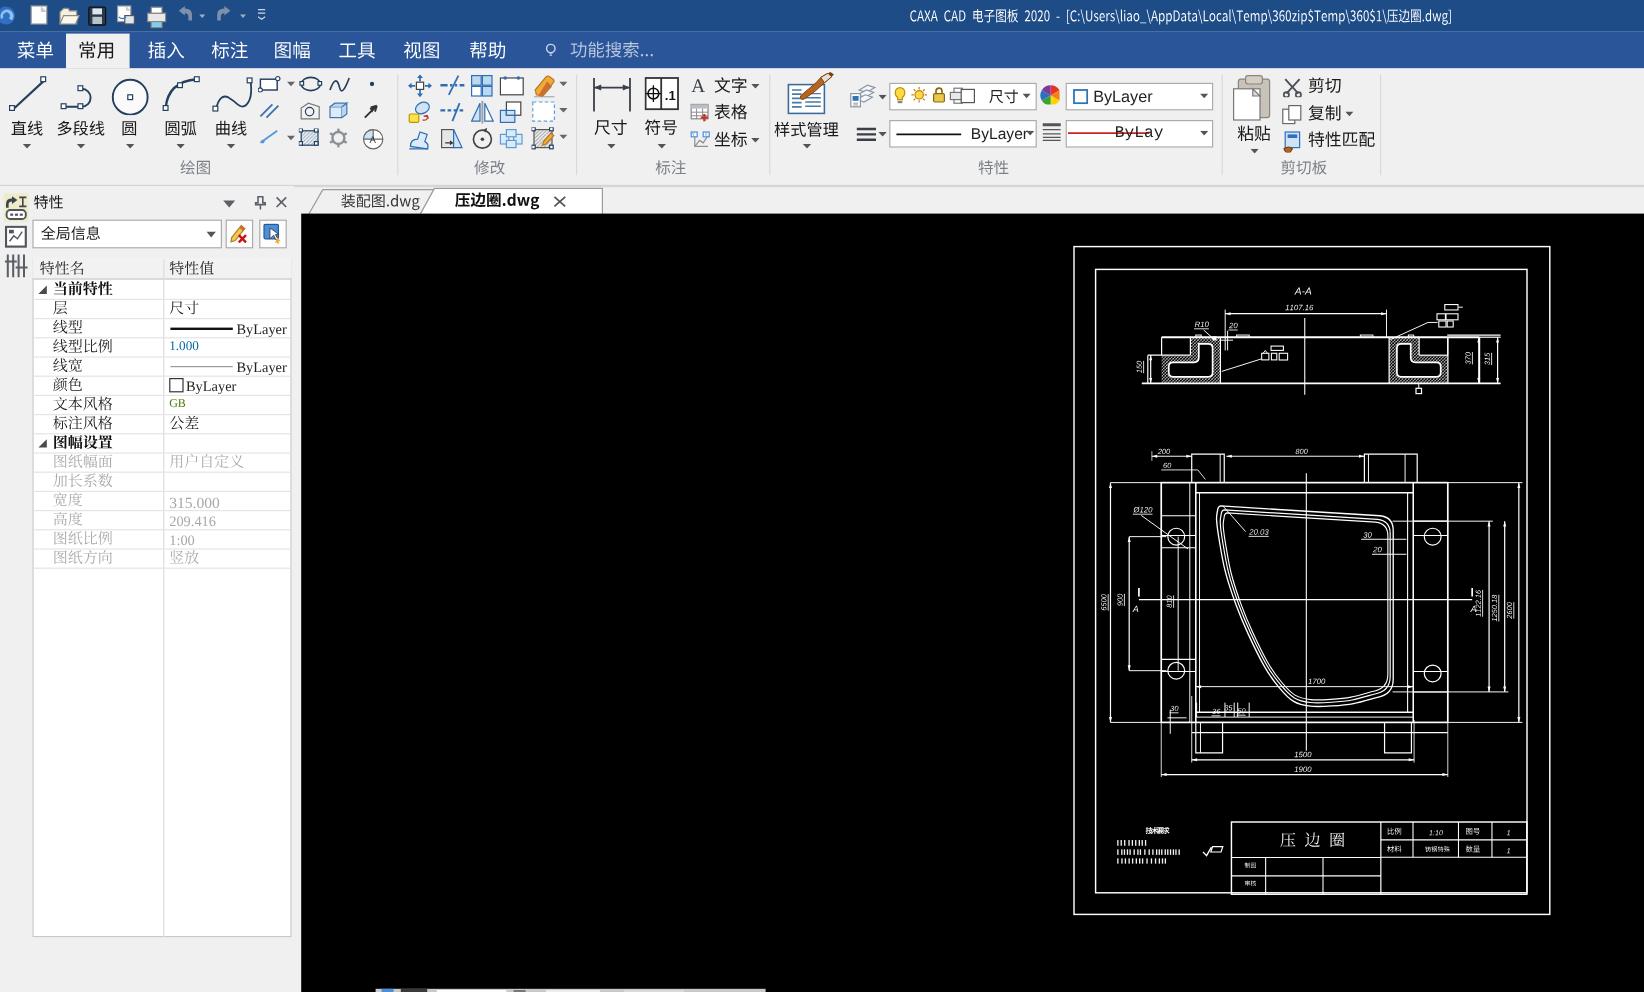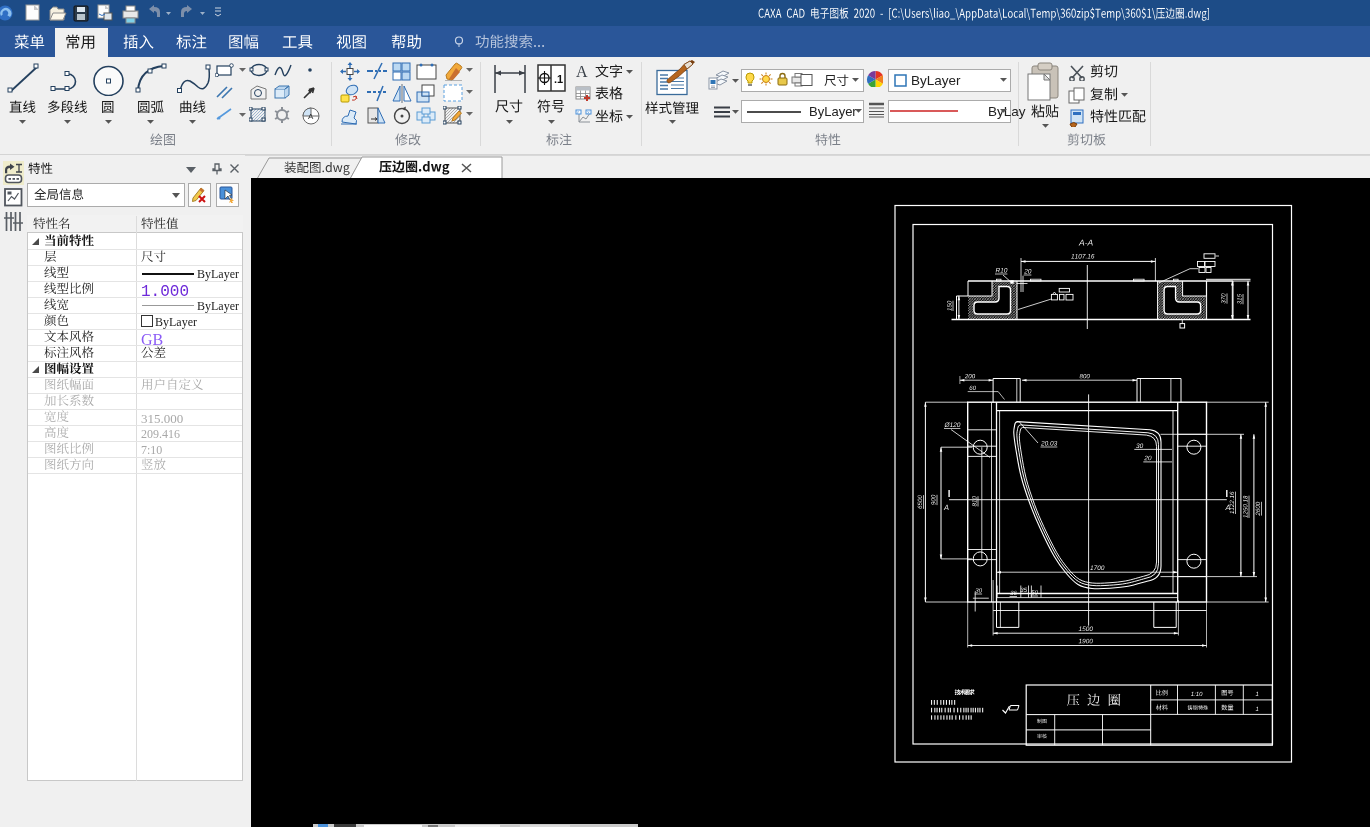--- a/index.html
+++ b/index.html
@@ -562,21 +562,21 @@
     <path d="M0,0 L7,0 L3.5,3.8500000000000005 Z" fill="#555"></path>
   </svg>
 <svg style="position:absolute;left:866.5px;top:102px;" width="17" height="17">
     <path d="M2,2 h15 M2,6 h15 M2,9.5 h15 M2,12.5 h15 M2,15 h15" stroke="#555" stroke-width="1"></path>
     <path d="M2,2 h15" stroke="#555" stroke-width="2.5"></path>
   </svg>
 <div style="position:absolute;left:887.5px;top:100px;width:123px;height:23px;background:#fff;border:1px solid #ababab"></div>
 <svg style="position:absolute;left:890px;top:109px;" width="68" height="4">
     <line x1="0" y1="2" x2="68" y2="2" stroke="#cc2222" stroke-width="1.5"></line>
   </svg>
-<div style="position:absolute;left:988px;top:103.5px;font-size:13.5px;color:#222;font-family:Liberation Sans, sans-serif">ByLay</div>
+<div style="position:absolute;left:929px;top:103.5px;font-size:13.5px;color:#222;font-family:Liberation Mono, monospace">ByLay</div>
 <svg style="position:absolute;left:1000px;top:109px" width="7" height="4">
     <path d="M0,0 L7,0 L3.5,3.8500000000000005 Z" fill="#555"></path>
   </svg>
 <svg style="position:absolute;left:1026px;top:62px;" width="38" height="40">
     <rect x="6" y="4" width="26" height="32" rx="2" fill="#c9c2b8" stroke="#8a857d"></rect>
     <rect x="12" y="1" width="14" height="7" rx="2" fill="#d5cec4" stroke="#8a857d"></rect>
     <rect x="2" y="12" width="22" height="26" fill="#fff" stroke="#777"></rect>
     <path d="M18,12 l6,6 h-6 z" fill="#ddd" stroke="#777"></path>
   </svg>
 <svg style="position:absolute;left:1031.0px;top:104px" width="30" height="20" fill="#1a1a1a">
@@ -715,21 +715,21 @@
   </svg>
 <div style="position:absolute;left:142px;top:273px;width:52px;height:1.5px;background:#111"></div>
 <div style="position:absolute;left:197px;top:266.5px;font-size:12px;color:#222;font-family:Liberation Serif">ByLayer</div>
 <div style="position:absolute;left:28px;top:296.5px;width:214px;height:1px;background:#e4e4e4"></div>
 <svg style="position:absolute;left:44px;top:282px" width="52" height="18" fill="#222">
     <path transform="translate(0.0,11.0) scale(0.0125,-0.0125)" d="M42 73 85 -15C95 -12 103 -3 107 10C245 67 349 119 424 159L420 173C270 128 113 87 42 73ZM666 814 656 805C698 774 751 718 767 674C838 634 881 774 666 814ZM318 787 222 831C194 751 118 600 57 536C50 532 31 528 31 528L67 438C74 441 82 448 88 458C139 469 189 482 230 493C177 417 115 340 63 295C55 289 34 285 34 285L73 196C80 198 88 204 94 214C213 247 321 285 381 305L379 320C276 306 173 293 104 286C209 376 325 508 385 599C405 595 418 603 423 612L333 664C315 627 287 578 253 527L89 523C159 593 238 697 281 772C301 769 313 777 318 787ZM646 826 540 838C540 746 543 658 551 575L406 557L417 529L554 546C561 486 569 429 582 375L385 346L396 319L588 346C605 281 626 221 653 168C553 76 437 10 310 -44L317 -62C454 -20 576 36 682 116C722 53 773 1 837 -39C887 -72 948 -97 971 -65C979 -54 976 -39 945 -3L961 148L948 151C936 108 916 59 904 34C896 15 888 15 869 27C813 59 769 104 734 159C782 201 827 248 868 303C892 299 902 302 910 312L815 365C781 309 743 260 702 216C681 259 665 305 652 355L945 397C958 399 967 407 968 418C931 444 870 477 870 477L830 411L646 384C633 438 625 495 620 554L905 589C916 590 926 597 928 609C891 635 830 670 830 670L788 604L617 583C612 653 610 726 611 799C636 803 645 813 646 826Z"></path>
     <path transform="translate(12.5,11.0) scale(0.0125,-0.0125)" d="M626 787V412H638C661 412 689 425 689 433V750C713 754 722 762 724 776ZM843 833V377C843 364 839 359 823 359C807 359 725 365 725 365V349C761 344 782 337 795 326C806 315 810 299 813 279C896 288 906 319 906 372V796C929 800 939 808 941 823ZM371 743V574H245L247 626V743ZM45 574 53 546H181C171 458 137 368 37 291L49 278C188 349 230 451 242 546H371V292H381C413 292 434 306 434 311V546H565C578 546 588 551 591 562C560 591 509 633 509 633L464 574H434V743H549C563 743 572 748 575 759C544 787 493 826 493 826L450 771H72L80 743H185V625L183 574ZM44 -24 53 -52H929C944 -52 954 -47 957 -36C921 -5 865 39 865 39L815 -24H532V162H844C858 162 868 167 871 177C837 209 782 251 782 251L735 191H532V286C557 290 567 300 569 313L466 324V191H141L149 162H466V-24Z"></path>
     <path transform="translate(25.0,11.0) scale(0.0125,-0.0125)" d="M410 546 361 481H222V784C249 788 261 798 264 815L158 826V50C158 30 152 24 120 2L171 -66C177 -61 185 -53 189 -40C315 20 430 81 499 115L494 131C392 95 292 60 222 37V451H472C486 451 496 456 498 467C465 500 410 546 410 546ZM650 813 550 825V46C550 -15 574 -36 657 -36H764C926 -36 964 -25 964 7C964 21 958 28 933 38L930 205H917C905 134 891 61 883 44C878 34 872 31 861 29C846 27 812 26 765 26H666C623 26 614 37 614 63V392C701 429 806 488 899 554C918 544 929 546 938 554L860 631C782 552 689 473 614 419V786C639 790 648 800 650 813Z"></path>
     <path transform="translate(37.5,11.0) scale(0.0125,-0.0125)" d="M670 712V133H682C704 133 731 147 731 155V676C755 679 763 688 766 701ZM849 829V23C849 7 843 1 824 1C802 1 693 9 693 9V-7C741 -13 767 -20 783 -31C798 -43 804 -59 807 -79C901 -69 911 -35 911 17V791C935 794 945 804 948 818ZM280 758 288 729H389C366 557 318 393 226 264L240 252C283 298 319 348 349 401C383 366 419 321 431 284C492 243 543 358 360 422C381 462 398 504 413 547H543C514 312 439 85 250 -59L262 -73C499 70 572 303 607 538C628 540 637 543 645 552L574 616L536 576H422C437 625 448 676 456 729H650C664 729 675 734 677 745C643 774 591 817 591 817L545 758ZM199 838C162 657 97 467 31 343L45 334C79 376 110 425 139 479V-78H150C173 -78 200 -62 201 -57V540C218 542 228 549 231 558L185 574C215 642 241 715 262 788C284 788 296 796 299 809Z"></path>
   </svg>
-<div style="position:absolute;left:141px;top:282.5px;font-size:16px;color:#6d28d9;font-family:Liberation Mono, monospace">1.000</div>
+<div style="position:absolute;left:141px;top:282.5px;font-size:11px;color:#0369a1;font-family:Liberation Serif, serif">1.000</div>
 <div style="position:absolute;left:28px;top:312.5px;width:214px;height:1px;background:#e4e4e4"></div>
 <svg style="position:absolute;left:44px;top:298px" width="27" height="18" fill="#222">
     <path transform="translate(0.0,11.0) scale(0.0125,-0.0125)" d="M42 73 85 -15C95 -12 103 -3 107 10C245 67 349 119 424 159L420 173C270 128 113 87 42 73ZM666 814 656 805C698 774 751 718 767 674C838 634 881 774 666 814ZM318 787 222 831C194 751 118 600 57 536C50 532 31 528 31 528L67 438C74 441 82 448 88 458C139 469 189 482 230 493C177 417 115 340 63 295C55 289 34 285 34 285L73 196C80 198 88 204 94 214C213 247 321 285 381 305L379 320C276 306 173 293 104 286C209 376 325 508 385 599C405 595 418 603 423 612L333 664C315 627 287 578 253 527L89 523C159 593 238 697 281 772C301 769 313 777 318 787ZM646 826 540 838C540 746 543 658 551 575L406 557L417 529L554 546C561 486 569 429 582 375L385 346L396 319L588 346C605 281 626 221 653 168C553 76 437 10 310 -44L317 -62C454 -20 576 36 682 116C722 53 773 1 837 -39C887 -72 948 -97 971 -65C979 -54 976 -39 945 -3L961 148L948 151C936 108 916 59 904 34C896 15 888 15 869 27C813 59 769 104 734 159C782 201 827 248 868 303C892 299 902 302 910 312L815 365C781 309 743 260 702 216C681 259 665 305 652 355L945 397C958 399 967 407 968 418C931 444 870 477 870 477L830 411L646 384C633 438 625 495 620 554L905 589C916 590 926 597 928 609C891 635 830 670 830 670L788 604L617 583C612 653 610 726 611 799C636 803 645 813 646 826Z"></path>
     <path transform="translate(12.5,11.0) scale(0.0125,-0.0125)" d="M602 218 513 229V10C513 -38 528 -51 609 -51H730C899 -51 930 -41 930 -11C930 0 924 8 902 15L899 121H888C877 73 867 32 859 18C855 9 851 7 839 6C824 5 784 5 732 5H618C576 5 572 8 572 22V195C591 197 601 207 602 218ZM548 335 449 345C444 190 431 46 54 -62L64 -80C484 19 502 168 516 310C537 313 546 323 548 335ZM211 440V107H221C254 107 274 122 274 127V382H709V116H719C750 116 775 130 775 135V374C794 378 804 384 810 391L739 447L706 408H286ZM417 843 408 835C440 809 472 762 478 722C547 674 606 812 417 843ZM815 602 769 544H667V618C693 622 703 631 705 645L607 656V544H382V622C407 626 417 635 419 649L321 659V544H97L105 514H321V433H333C356 433 382 445 382 452V514H607V429H619C642 429 667 441 667 448V514H875C889 514 900 519 902 530C869 561 815 602 815 602ZM154 767H136C140 713 112 658 80 637C59 624 47 604 56 583C68 560 102 562 124 579C145 596 164 629 166 677H842C836 651 828 621 822 602L836 594C862 611 897 642 917 666C935 667 947 669 954 675L878 749L837 706H166C164 725 161 745 154 767Z"></path>
   </svg>
 <div style="position:absolute;left:142px;top:305px;width:52px;height:1px;background:#999"></div>
 <div style="position:absolute;left:197px;top:298.5px;font-size:12px;color:#222;font-family:Liberation Serif">ByLayer</div>
 <div style="position:absolute;left:28px;top:328.5px;width:214px;height:1px;background:#e4e4e4"></div>
 <svg style="position:absolute;left:44px;top:314px" width="27" height="18" fill="#222">
     <path transform="translate(0.0,11.0) scale(0.0125,-0.0125)" d="M775 497 684 522C682 192 681 48 428 -56L439 -75C732 20 730 178 739 478C761 477 771 487 775 497ZM730 158 718 149C783 97 868 6 892 -64C967 -110 1003 54 730 158ZM149 669 137 663C164 629 197 571 204 528C257 483 313 594 149 669ZM223 852 212 844C245 817 280 765 285 723C344 679 398 804 223 852ZM431 419 354 460C312 392 249 333 182 292L195 274C271 304 347 353 398 410C417 407 426 410 431 419ZM518 159 432 203C351 81 245 3 112 -50L121 -69C268 -28 387 39 481 150C504 146 513 149 518 159ZM482 297 400 340C343 252 262 183 171 135L182 116C286 154 380 213 446 289C468 285 477 288 482 297ZM453 762 411 708H60L68 679H505C519 679 529 684 532 695C501 724 453 762 453 762ZM875 823 827 763H507L515 733H676C673 687 668 632 663 595H600L536 625V149H546C571 149 595 163 595 169V565H834V158H843C863 158 892 172 893 178V558C910 561 925 568 931 575L858 631L825 595H692C713 632 735 686 752 733H937C951 733 960 738 963 749C930 781 875 823 875 823ZM453 554 414 505H347C376 538 407 584 431 627C452 625 464 634 468 644L381 675C364 614 341 549 320 505H167L96 537V357C96 218 93 60 24 -73L39 -85C149 46 155 232 155 357V476H500C514 476 523 481 525 492C498 518 453 554 453 554Z"></path>
@@ -737,21 +737,21 @@
   </svg>
 <div style="position:absolute;left:141px;top:315px;width:12px;height:12px;background:#fff;border:1px solid #333"></div>
 <div style="position:absolute;left:155px;top:314.5px;font-size:12px;color:#222;font-family:Liberation Serif">ByLayer</div>
 <div style="position:absolute;left:28px;top:344.5px;width:214px;height:1px;background:#e4e4e4"></div>
 <svg style="position:absolute;left:44px;top:330px" width="52" height="18" fill="#222">
     <path transform="translate(0.0,11.0) scale(0.0125,-0.0125)" d="M407 836 397 828C449 786 510 713 527 654C600 605 647 762 407 836ZM700 590C665 448 602 324 505 218C399 314 320 437 275 590ZM864 685 812 620H47L56 590H254C293 419 364 283 463 175C358 75 218 -6 41 -65L49 -81C239 -31 388 41 502 136C606 39 736 -32 891 -78C904 -44 932 -24 966 -22L969 -11C807 27 665 89 550 180C664 290 739 427 784 590H930C944 590 953 595 956 606C921 639 864 685 864 685Z"></path>
     <path transform="translate(12.5,11.0) scale(0.0125,-0.0125)" d="M838 683 787 617H531V799C558 803 566 813 569 828L465 840V617H70L79 588H414C341 397 206 203 34 75L46 62C235 174 378 336 465 520V172H247L255 142H465V-77H478C504 -77 531 -62 531 -53V142H732C746 142 754 147 757 158C724 191 671 235 671 235L623 172H531V586C608 371 741 195 889 97C901 129 926 150 956 152L958 162C804 239 642 404 552 588H906C920 588 929 593 932 604C897 637 838 683 838 683Z"></path>
     <path transform="translate(25.0,11.0) scale(0.0125,-0.0125)" d="M678 633 582 667C557 586 527 509 491 436C443 490 382 549 307 612L290 604C342 542 406 462 462 379C392 247 307 135 221 54L235 42C331 113 421 209 496 327C545 251 585 176 603 113C669 62 699 179 533 387C573 457 608 533 638 615C661 613 674 622 678 633ZM168 788V422C168 234 153 61 37 -71L52 -82C219 48 233 242 233 423V749H721C718 424 723 72 863 -38C898 -70 937 -89 961 -66C972 -55 967 -33 946 2L960 162L947 164C938 123 928 86 916 50C911 36 907 33 895 43C787 126 779 486 791 733C814 737 828 744 835 751L752 823L711 778H245L168 812Z"></path>
     <path transform="translate(37.5,11.0) scale(0.0125,-0.0125)" d="M341 662 296 606H255V803C280 807 288 817 290 832L192 842V606H38L46 576H176C151 425 104 275 30 158L45 145C108 218 156 301 192 393V-80H205C228 -80 255 -64 255 -55V467C288 428 324 376 334 334C396 288 448 411 255 491V576H393C407 576 417 581 419 592C389 622 341 662 341 662ZM638 804 539 838C504 696 438 563 369 479L383 469C433 509 478 561 518 623C549 566 586 513 632 466C549 385 444 318 321 270L330 254C377 268 420 284 461 302V-77H471C503 -77 523 -63 523 -57V-9H791V-69H801C831 -69 855 -55 855 -50V254C875 258 885 263 892 271L820 328L787 288H535L481 311C552 345 615 385 668 431C733 373 814 325 914 287C920 317 940 334 967 341L969 351C865 378 779 418 707 466C772 529 822 600 860 678C884 679 896 682 903 690L833 756L789 716H570C581 739 591 762 600 786C622 785 634 794 638 804ZM531 645 555 686H787C757 619 716 556 664 499C610 542 567 591 531 645ZM523 21V259H791V21Z"></path>
   </svg>
-<div style="position:absolute;left:141px;top:330.5px;font-size:16px;color:#8b5cf6;font-family:Liberation Serif">GB</div>
+<div style="position:absolute;left:141px;top:330.5px;font-size:10px;color:#4d7c0f;font-family:Liberation Serif">GB</div>
 <div style="position:absolute;left:28px;top:360.5px;width:214px;height:1px;background:#e4e4e4"></div>
 <svg style="position:absolute;left:44px;top:346px" width="52" height="18" fill="#222">
     <path transform="translate(0.0,11.0) scale(0.0125,-0.0125)" d="M554 350 455 386C434 278 383 123 309 22L321 10C417 100 482 236 516 335C541 334 550 340 554 350ZM757 375 743 368C806 278 887 139 901 34C976 -31 1027 162 757 375ZM822 799 777 743H418L426 713H877C891 713 901 718 903 729C872 759 822 799 822 799ZM874 567 827 507H362L370 478H613V23C613 10 608 4 591 4C571 4 473 12 473 12V-3C517 -9 542 -17 556 -28C568 -38 574 -57 576 -75C665 -66 677 -29 677 21V478H932C946 478 956 483 959 494C926 525 874 567 874 567ZM328 665 283 607H249V799C275 803 283 812 285 827L186 838V607H44L52 578H169C143 423 97 268 23 148L38 136C101 210 150 295 186 389V-76H200C222 -76 249 -61 249 -52V459C280 416 312 358 320 312C382 260 441 391 249 482V578H383C397 578 406 583 409 594C378 624 328 665 328 665Z"></path>
     <path transform="translate(12.5,11.0) scale(0.0125,-0.0125)" d="M479 837 469 829C521 788 581 716 595 656C674 606 723 776 479 837ZM120 818 111 809C156 779 210 723 227 676C301 636 340 786 120 818ZM49 602 40 592C84 565 137 515 154 471C226 431 262 577 49 602ZM106 201C96 201 62 201 62 201V180C84 178 98 175 111 166C133 151 139 73 125 -28C127 -60 138 -78 158 -78C191 -78 211 -52 212 -9C216 72 187 118 187 162C187 187 193 219 202 250C216 299 299 536 342 663L324 668C149 258 149 258 131 222C122 202 118 201 106 201ZM274 -13 282 -42H940C954 -42 964 -37 966 -27C933 5 879 47 879 47L832 -13H649V303H901C915 303 925 307 927 318C896 349 842 390 842 390L797 331H649V591H926C940 591 951 596 953 607C920 638 867 681 867 681L819 621H332L340 591H583V331H334L342 303H583V-13Z"></path>
     <path transform="translate(25.0,11.0) scale(0.0125,-0.0125)" d="M678 633 582 667C557 586 527 509 491 436C443 490 382 549 307 612L290 604C342 542 406 462 462 379C392 247 307 135 221 54L235 42C331 113 421 209 496 327C545 251 585 176 603 113C669 62 699 179 533 387C573 457 608 533 638 615C661 613 674 622 678 633ZM168 788V422C168 234 153 61 37 -71L52 -82C219 48 233 242 233 423V749H721C718 424 723 72 863 -38C898 -70 937 -89 961 -66C972 -55 967 -33 946 2L960 162L947 164C938 123 928 86 916 50C911 36 907 33 895 43C787 126 779 486 791 733C814 737 828 744 835 751L752 823L711 778H245L168 812Z"></path>
     <path transform="translate(37.5,11.0) scale(0.0125,-0.0125)" d="M341 662 296 606H255V803C280 807 288 817 290 832L192 842V606H38L46 576H176C151 425 104 275 30 158L45 145C108 218 156 301 192 393V-80H205C228 -80 255 -64 255 -55V467C288 428 324 376 334 334C396 288 448 411 255 491V576H393C407 576 417 581 419 592C389 622 341 662 341 662ZM638 804 539 838C504 696 438 563 369 479L383 469C433 509 478 561 518 623C549 566 586 513 632 466C549 385 444 318 321 270L330 254C377 268 420 284 461 302V-77H471C503 -77 523 -63 523 -57V-9H791V-69H801C831 -69 855 -55 855 -50V254C875 258 885 263 892 271L820 328L787 288H535L481 311C552 345 615 385 668 431C733 373 814 325 914 287C920 317 940 334 967 341L969 351C865 378 779 418 707 466C772 529 822 600 860 678C884 679 896 682 903 690L833 756L789 716H570C581 739 591 762 600 786C622 785 634 794 638 804ZM531 645 555 686H787C757 619 716 556 664 499C610 542 567 591 531 645ZM523 21V259H791V21Z"></path>
   </svg>
 <svg style="position:absolute;left:141px;top:346px" width="27" height="18" fill="#222">
     <path transform="translate(0.0,11.0) scale(0.0125,-0.0125)" d="M444 770 346 814C268 624 144 440 33 332L47 321C181 417 311 572 403 755C426 751 439 759 444 770ZM612 283 598 275C648 219 707 142 750 66C546 47 346 32 227 28C336 144 456 317 517 434C539 432 553 440 557 450L454 501C409 373 284 142 198 40C189 31 153 25 153 25L196 -59C204 -56 211 -50 217 -39C437 -12 627 20 762 45C781 9 795 -26 803 -58C885 -121 930 77 612 283ZM676 801 608 822 598 816C653 598 750 448 910 353C922 378 946 398 975 401L978 413C818 480 704 615 645 756C658 773 669 789 676 801Z"></path>
     <path transform="translate(12.5,11.0) scale(0.0125,-0.0125)" d="M285 842 274 835C312 801 355 742 364 694C436 647 490 791 285 842ZM867 441 819 383H439C457 423 472 465 484 508H846C859 508 869 513 872 524C839 553 788 592 788 592L743 537H492C501 572 509 609 515 646V650H907C922 650 932 655 934 666C901 697 847 737 847 737L799 680H601C645 714 691 759 719 794C741 792 754 799 759 811L652 845C633 795 602 728 573 680H95L104 650H438C432 612 425 574 416 537H139L147 508H408C396 465 381 423 364 383H53L62 354H352C286 212 187 89 48 -4L60 -17C177 46 269 124 339 215L343 201H532V-4H193L201 -34H925C939 -34 949 -29 951 -18C918 14 865 56 865 56L816 -4H599V201H826C839 201 850 206 852 217C819 247 768 288 768 288L721 231H351C380 270 404 311 426 354H927C941 354 951 359 954 370C920 400 867 441 867 441Z"></path>
@@ -799,21 +799,21 @@
     <path transform="translate(12.5,11.0) scale(0.0125,-0.0125)" d="M449 851 439 844C474 814 516 762 531 723C602 681 649 817 449 851ZM866 770 817 708H217L140 742V456C140 276 130 84 34 -71L50 -82C195 70 205 289 205 457V679H929C942 679 953 684 955 695C922 727 866 770 866 770ZM708 272H279L288 243H367C402 171 449 114 508 69C407 10 282 -32 141 -60L147 -77C306 -57 441 -19 551 39C646 -20 766 -55 911 -77C917 -44 938 -23 967 -17V-6C830 5 707 28 607 71C677 115 735 170 780 234C806 235 817 237 826 246L756 313ZM702 243C665 187 615 138 553 97C486 134 431 182 392 243ZM481 640 382 651V541H228L236 511H382V304H394C418 304 445 317 445 325V360H660V316H672C697 316 724 329 724 337V511H905C919 511 929 516 931 527C901 558 851 599 851 599L806 541H724V614C748 617 757 626 760 640L660 651V541H445V614C470 617 479 626 481 640ZM660 511V390H445V511Z"></path>
   </svg>
 <div style="position:absolute;left:141px;top:426.5px;font-size:12px;color:#a8a8a8;font-family:Liberation Serif">209.416</div>
 <div style="position:absolute;left:28px;top:456.5px;width:214px;height:1px;background:#e4e4e4"></div>
 <svg style="position:absolute;left:44px;top:442px" width="52" height="18" fill="#a8a8a8">
     <path transform="translate(0.0,11.0) scale(0.0125,-0.0125)" d="M417 323 413 307C493 285 559 246 587 219C649 202 667 326 417 323ZM315 195 311 179C465 145 597 84 654 42C732 24 743 177 315 195ZM822 750V20H175V750ZM175 -51V-9H822V-72H832C856 -72 887 -53 888 -47V738C908 742 925 748 932 757L850 822L812 779H181L110 814V-77H122C152 -77 175 -61 175 -51ZM470 704 379 741C352 646 293 527 221 445L231 432C279 470 323 517 360 566C387 516 423 472 466 435C391 375 300 324 202 288L211 273C323 304 421 349 504 405C573 355 655 318 747 292C755 322 774 342 800 346L801 358C712 374 625 401 550 439C610 487 660 540 698 599C723 600 733 602 741 610L671 675L627 635H405C417 655 427 675 435 694C454 692 466 694 470 704ZM373 585 388 606H621C591 557 551 509 503 466C450 499 405 539 373 585Z"></path>
     <path transform="translate(12.5,11.0) scale(0.0125,-0.0125)" d="M43 73 84 -18C94 -15 103 -7 106 6C238 58 336 104 406 139L403 153C258 116 110 84 43 73ZM334 787 238 832C210 754 133 610 71 550C65 545 45 541 45 541L82 452C89 454 96 459 102 468C157 482 211 498 254 511C198 430 131 347 74 299C66 293 45 290 45 290L81 199C89 202 96 208 103 218C226 254 337 295 397 315L395 331C292 315 189 300 118 291C222 380 338 509 398 596C417 592 431 598 436 607L346 664C330 631 305 588 276 543C212 540 150 537 104 536C175 602 254 701 298 772C317 769 330 778 334 787ZM891 486 848 429H741C727 530 723 636 726 730C782 742 834 754 876 765C899 756 916 756 925 765L853 830C774 794 627 744 502 715L439 751V34C439 15 434 8 404 -14L453 -76C458 -72 465 -64 469 -53C558 5 643 64 689 95L683 108C617 78 552 50 502 30V400H683C707 227 756 74 851 -25C885 -66 938 -94 964 -68C976 -56 972 -39 950 -2L966 144L953 146C942 109 927 66 917 45C909 26 902 26 890 39C813 112 768 249 745 400H945C959 400 969 405 971 416C941 445 891 486 891 486ZM502 647V693C554 699 609 708 662 718C663 620 668 522 679 429H502Z"></path>
     <path transform="translate(25.0,11.0) scale(0.0125,-0.0125)" d="M410 546 361 481H222V784C249 788 261 798 264 815L158 826V50C158 30 152 24 120 2L171 -66C177 -61 185 -53 189 -40C315 20 430 81 499 115L494 131C392 95 292 60 222 37V451H472C486 451 496 456 498 467C465 500 410 546 410 546ZM650 813 550 825V46C550 -15 574 -36 657 -36H764C926 -36 964 -25 964 7C964 21 958 28 933 38L930 205H917C905 134 891 61 883 44C878 34 872 31 861 29C846 27 812 26 765 26H666C623 26 614 37 614 63V392C701 429 806 488 899 554C918 544 929 546 938 554L860 631C782 552 689 473 614 419V786C639 790 648 800 650 813Z"></path>
     <path transform="translate(37.5,11.0) scale(0.0125,-0.0125)" d="M670 712V133H682C704 133 731 147 731 155V676C755 679 763 688 766 701ZM849 829V23C849 7 843 1 824 1C802 1 693 9 693 9V-7C741 -13 767 -20 783 -31C798 -43 804 -59 807 -79C901 -69 911 -35 911 17V791C935 794 945 804 948 818ZM280 758 288 729H389C366 557 318 393 226 264L240 252C283 298 319 348 349 401C383 366 419 321 431 284C492 243 543 358 360 422C381 462 398 504 413 547H543C514 312 439 85 250 -59L262 -73C499 70 572 303 607 538C628 540 637 543 645 552L574 616L536 576H422C437 625 448 676 456 729H650C664 729 675 734 677 745C643 774 591 817 591 817L545 758ZM199 838C162 657 97 467 31 343L45 334C79 376 110 425 139 479V-78H150C173 -78 200 -62 201 -57V540C218 542 228 549 231 558L185 574C215 642 241 715 262 788C284 788 296 796 299 809Z"></path>
   </svg>
-<div style="position:absolute;left:141px;top:442.5px;font-size:12px;color:#a8a8a8;font-family:Liberation Serif">7:10</div>
+<div style="position:absolute;left:141px;top:442.5px;font-size:12px;color:#a8a8a8;font-family:Liberation Serif">1:00</div>
 <div style="position:absolute;left:28px;top:472.5px;width:214px;height:1px;background:#e4e4e4"></div>
 <svg style="position:absolute;left:44px;top:458px" width="52" height="18" fill="#a8a8a8">
     <path transform="translate(0.0,11.0) scale(0.0125,-0.0125)" d="M417 323 413 307C493 285 559 246 587 219C649 202 667 326 417 323ZM315 195 311 179C465 145 597 84 654 42C732 24 743 177 315 195ZM822 750V20H175V750ZM175 -51V-9H822V-72H832C856 -72 887 -53 888 -47V738C908 742 925 748 932 757L850 822L812 779H181L110 814V-77H122C152 -77 175 -61 175 -51ZM470 704 379 741C352 646 293 527 221 445L231 432C279 470 323 517 360 566C387 516 423 472 466 435C391 375 300 324 202 288L211 273C323 304 421 349 504 405C573 355 655 318 747 292C755 322 774 342 800 346L801 358C712 374 625 401 550 439C610 487 660 540 698 599C723 600 733 602 741 610L671 675L627 635H405C417 655 427 675 435 694C454 692 466 694 470 704ZM373 585 388 606H621C591 557 551 509 503 466C450 499 405 539 373 585Z"></path>
     <path transform="translate(12.5,11.0) scale(0.0125,-0.0125)" d="M43 73 84 -18C94 -15 103 -7 106 6C238 58 336 104 406 139L403 153C258 116 110 84 43 73ZM334 787 238 832C210 754 133 610 71 550C65 545 45 541 45 541L82 452C89 454 96 459 102 468C157 482 211 498 254 511C198 430 131 347 74 299C66 293 45 290 45 290L81 199C89 202 96 208 103 218C226 254 337 295 397 315L395 331C292 315 189 300 118 291C222 380 338 509 398 596C417 592 431 598 436 607L346 664C330 631 305 588 276 543C212 540 150 537 104 536C175 602 254 701 298 772C317 769 330 778 334 787ZM891 486 848 429H741C727 530 723 636 726 730C782 742 834 754 876 765C899 756 916 756 925 765L853 830C774 794 627 744 502 715L439 751V34C439 15 434 8 404 -14L453 -76C458 -72 465 -64 469 -53C558 5 643 64 689 95L683 108C617 78 552 50 502 30V400H683C707 227 756 74 851 -25C885 -66 938 -94 964 -68C976 -56 972 -39 950 -2L966 144L953 146C942 109 927 66 917 45C909 26 902 26 890 39C813 112 768 249 745 400H945C959 400 969 405 971 416C941 445 891 486 891 486ZM502 647V693C554 699 609 708 662 718C663 620 668 522 679 429H502Z"></path>
     <path transform="translate(25.0,11.0) scale(0.0125,-0.0125)" d="M411 846 400 838C448 796 505 724 517 666C590 615 643 773 411 846ZM865 700 814 637H45L53 607H354C345 319 289 99 64 -71L73 -82C288 33 375 197 412 410H726C715 204 692 47 660 18C648 8 639 6 619 6C596 6 513 14 465 18L464 0C506 -6 555 -17 571 -29C587 -39 592 -58 591 -77C638 -77 677 -64 705 -39C753 7 780 173 791 402C812 404 825 409 832 417L756 481L716 440H416C424 493 429 548 433 607H931C945 607 954 612 957 623C922 656 865 700 865 700Z"></path>
     <path transform="translate(37.5,11.0) scale(0.0125,-0.0125)" d="M102 654V-77H113C141 -77 166 -61 166 -52V626H835V29C835 11 830 5 809 5C784 5 666 14 666 14V-2C716 -8 746 -17 763 -28C778 -39 785 -56 788 -77C889 -67 900 -32 900 21V613C920 616 937 625 944 632L860 696L825 654H415C455 697 494 749 520 789C542 788 553 797 558 808L448 837C432 783 405 710 379 654H173L102 688ZM315 474V92H325C351 92 377 106 377 113V198H617V119H626C647 119 679 135 680 141V433C700 436 715 444 722 452L642 513L607 474H382L315 505ZM377 228V445H617V228Z"></path>
   </svg>
 <svg style="position:absolute;left:141px;top:458px" width="27" height="18" fill="#a8a8a8">
     <path transform="translate(0.0,11.0) scale(0.0125,-0.0125)" d="M437 398 426 390C455 363 486 314 492 275C549 229 609 345 437 398ZM286 214 273 208C310 156 354 73 363 11C427 -44 485 99 286 214ZM786 323 739 264H134L142 235H847C861 235 871 240 874 251C840 282 786 323 786 323ZM219 757 123 767V383H135C159 383 186 396 186 403V732C208 735 217 744 219 757ZM395 827 298 837V336H311C335 336 362 350 362 359V802C384 805 393 814 395 827ZM862 52 813 -9H595C646 47 695 117 724 170C746 169 758 178 762 188L657 219C637 150 604 59 571 -9H50L59 -39H927C941 -39 950 -34 953 -23C918 10 862 52 862 52ZM619 533C558 483 484 442 399 411L407 396C504 422 585 458 652 503C716 451 794 411 882 382C892 411 912 430 939 434L941 445C852 465 770 496 699 539C767 595 818 662 855 739C879 739 889 741 897 750L826 815L782 775H414L423 745H482C513 660 559 590 619 533ZM657 567C592 614 539 673 505 745H781C753 679 711 619 657 567Z"></path>
     <path transform="translate(12.5,11.0) scale(0.0125,-0.0125)" d="M205 828 193 822C228 780 271 713 282 661C347 612 403 745 205 828ZM438 691 393 634H40L48 604H167C170 353 154 127 38 -67L50 -78C173 64 213 234 227 430H377C369 173 350 44 322 18C312 8 304 6 288 6C270 6 221 10 192 13L191 -4C219 -9 246 -18 257 -27C269 -38 271 -55 271 -74C307 -74 342 -63 367 -38C409 5 431 135 439 423C460 424 472 430 480 438L405 500L368 459H229C231 506 233 554 234 604H496C510 604 519 609 522 620C490 651 438 691 438 691ZM717 814 609 838C584 658 527 485 456 370L471 361C513 404 550 457 582 518C600 399 628 288 673 191C608 92 519 6 397 -65L407 -78C534 -21 629 51 701 137C750 51 816 -23 905 -79C914 -48 937 -33 967 -28L970 -19C869 30 793 99 736 184C814 296 858 431 882 585H940C955 585 964 590 966 601C934 632 880 674 880 674L834 614H626C648 669 666 728 681 791C703 792 714 801 717 814ZM614 585H806C790 458 758 342 702 240C652 331 620 437 598 550Z"></path>

